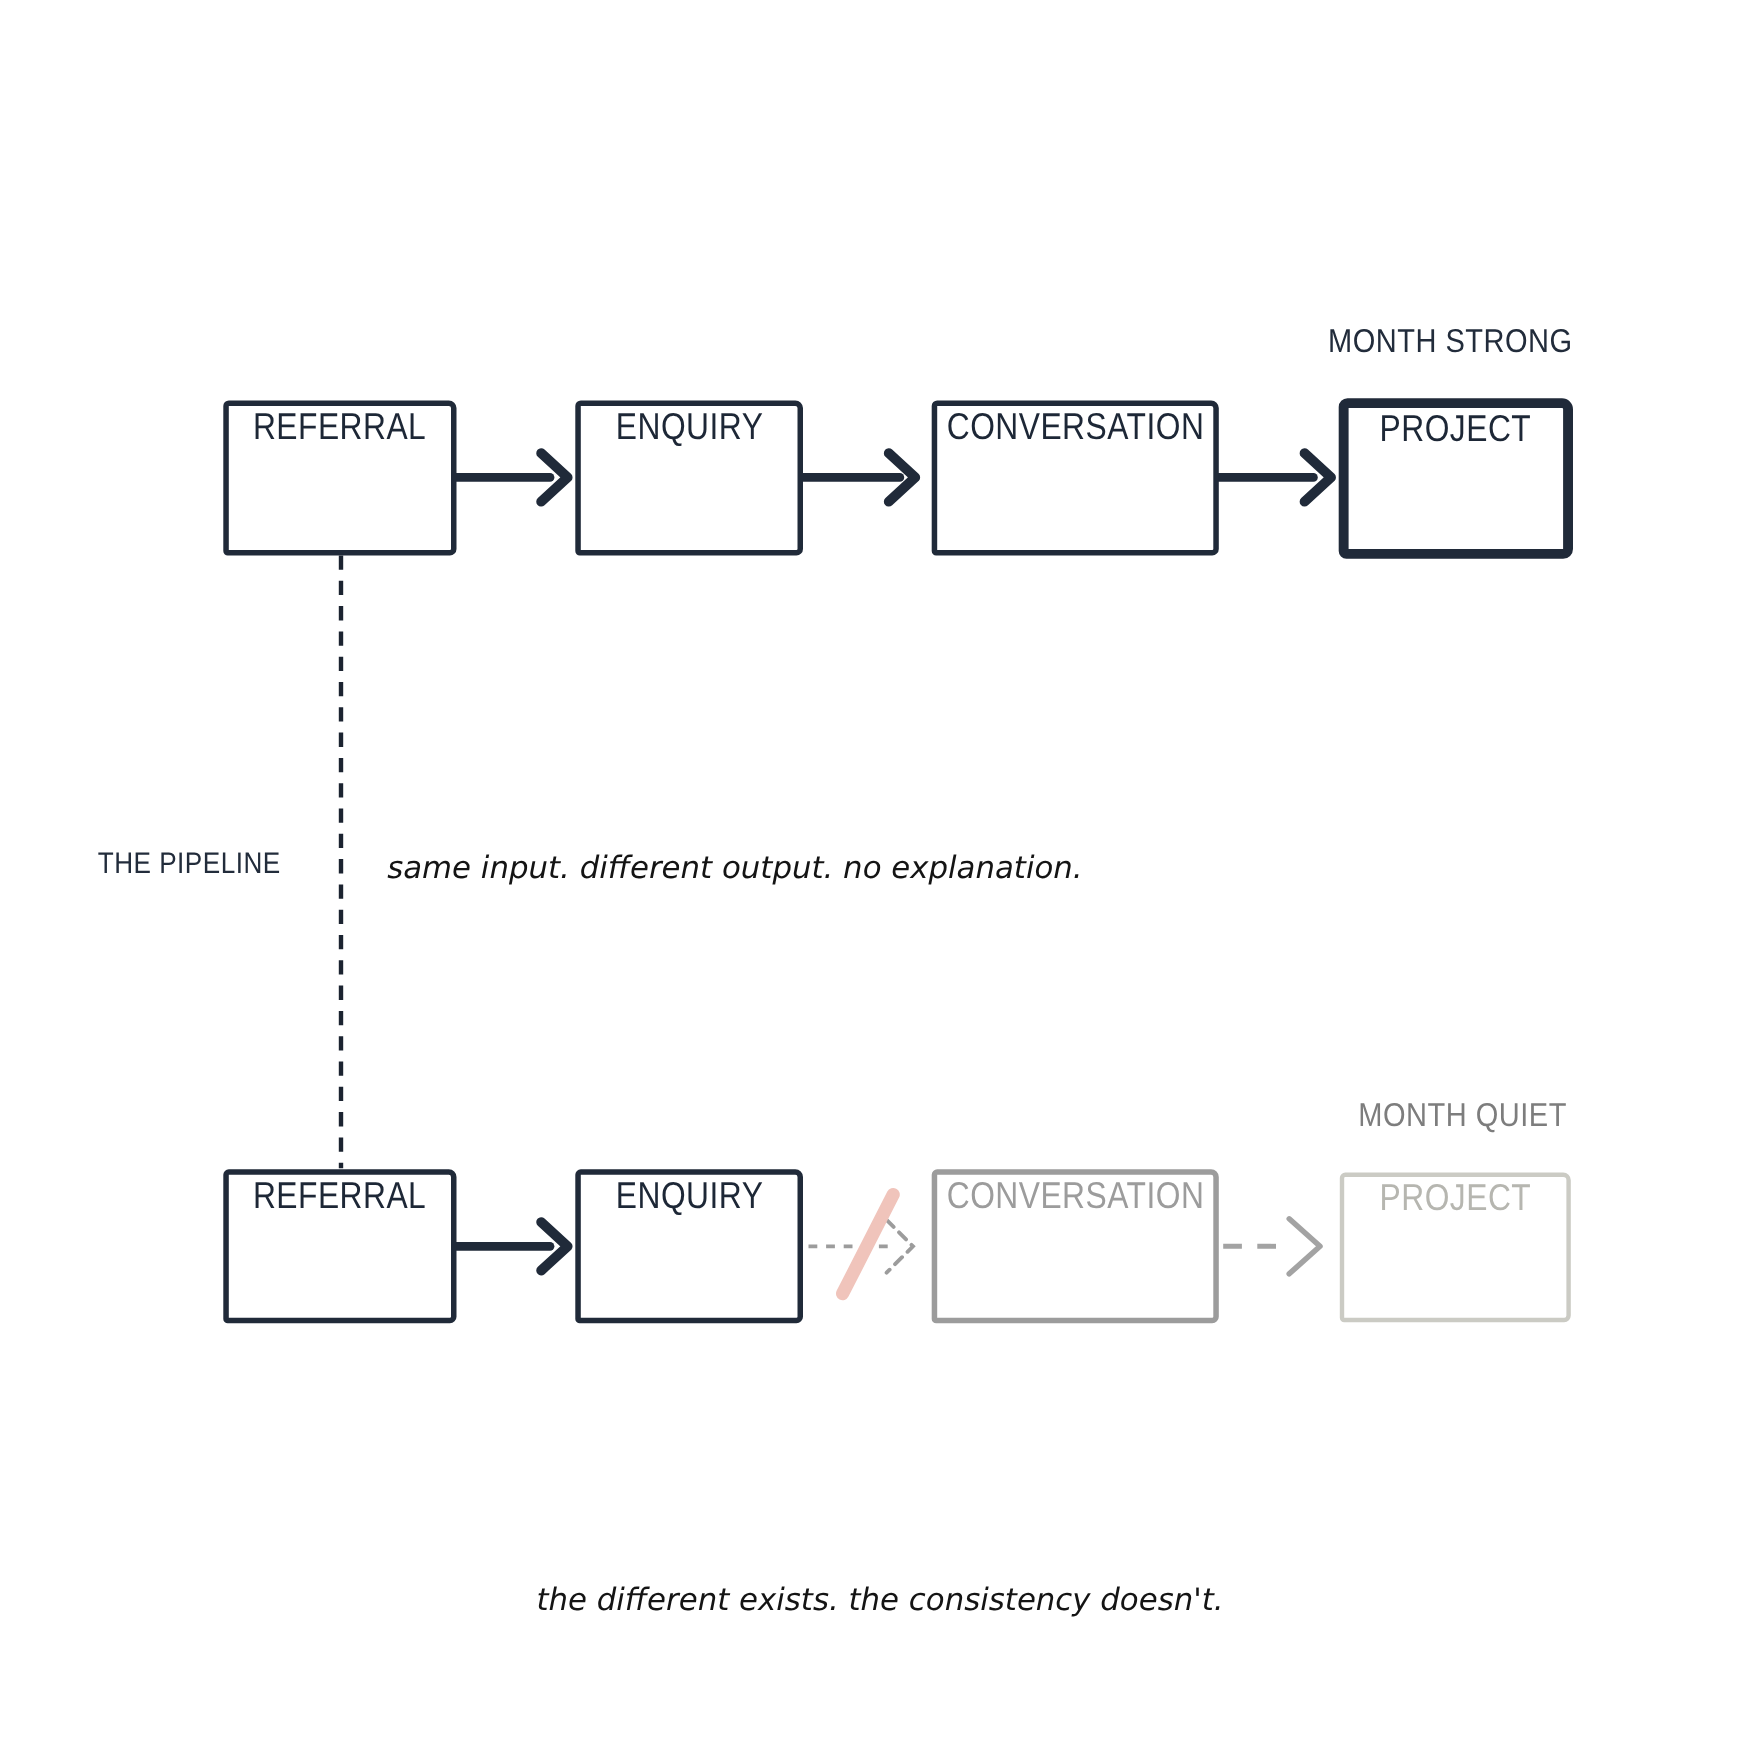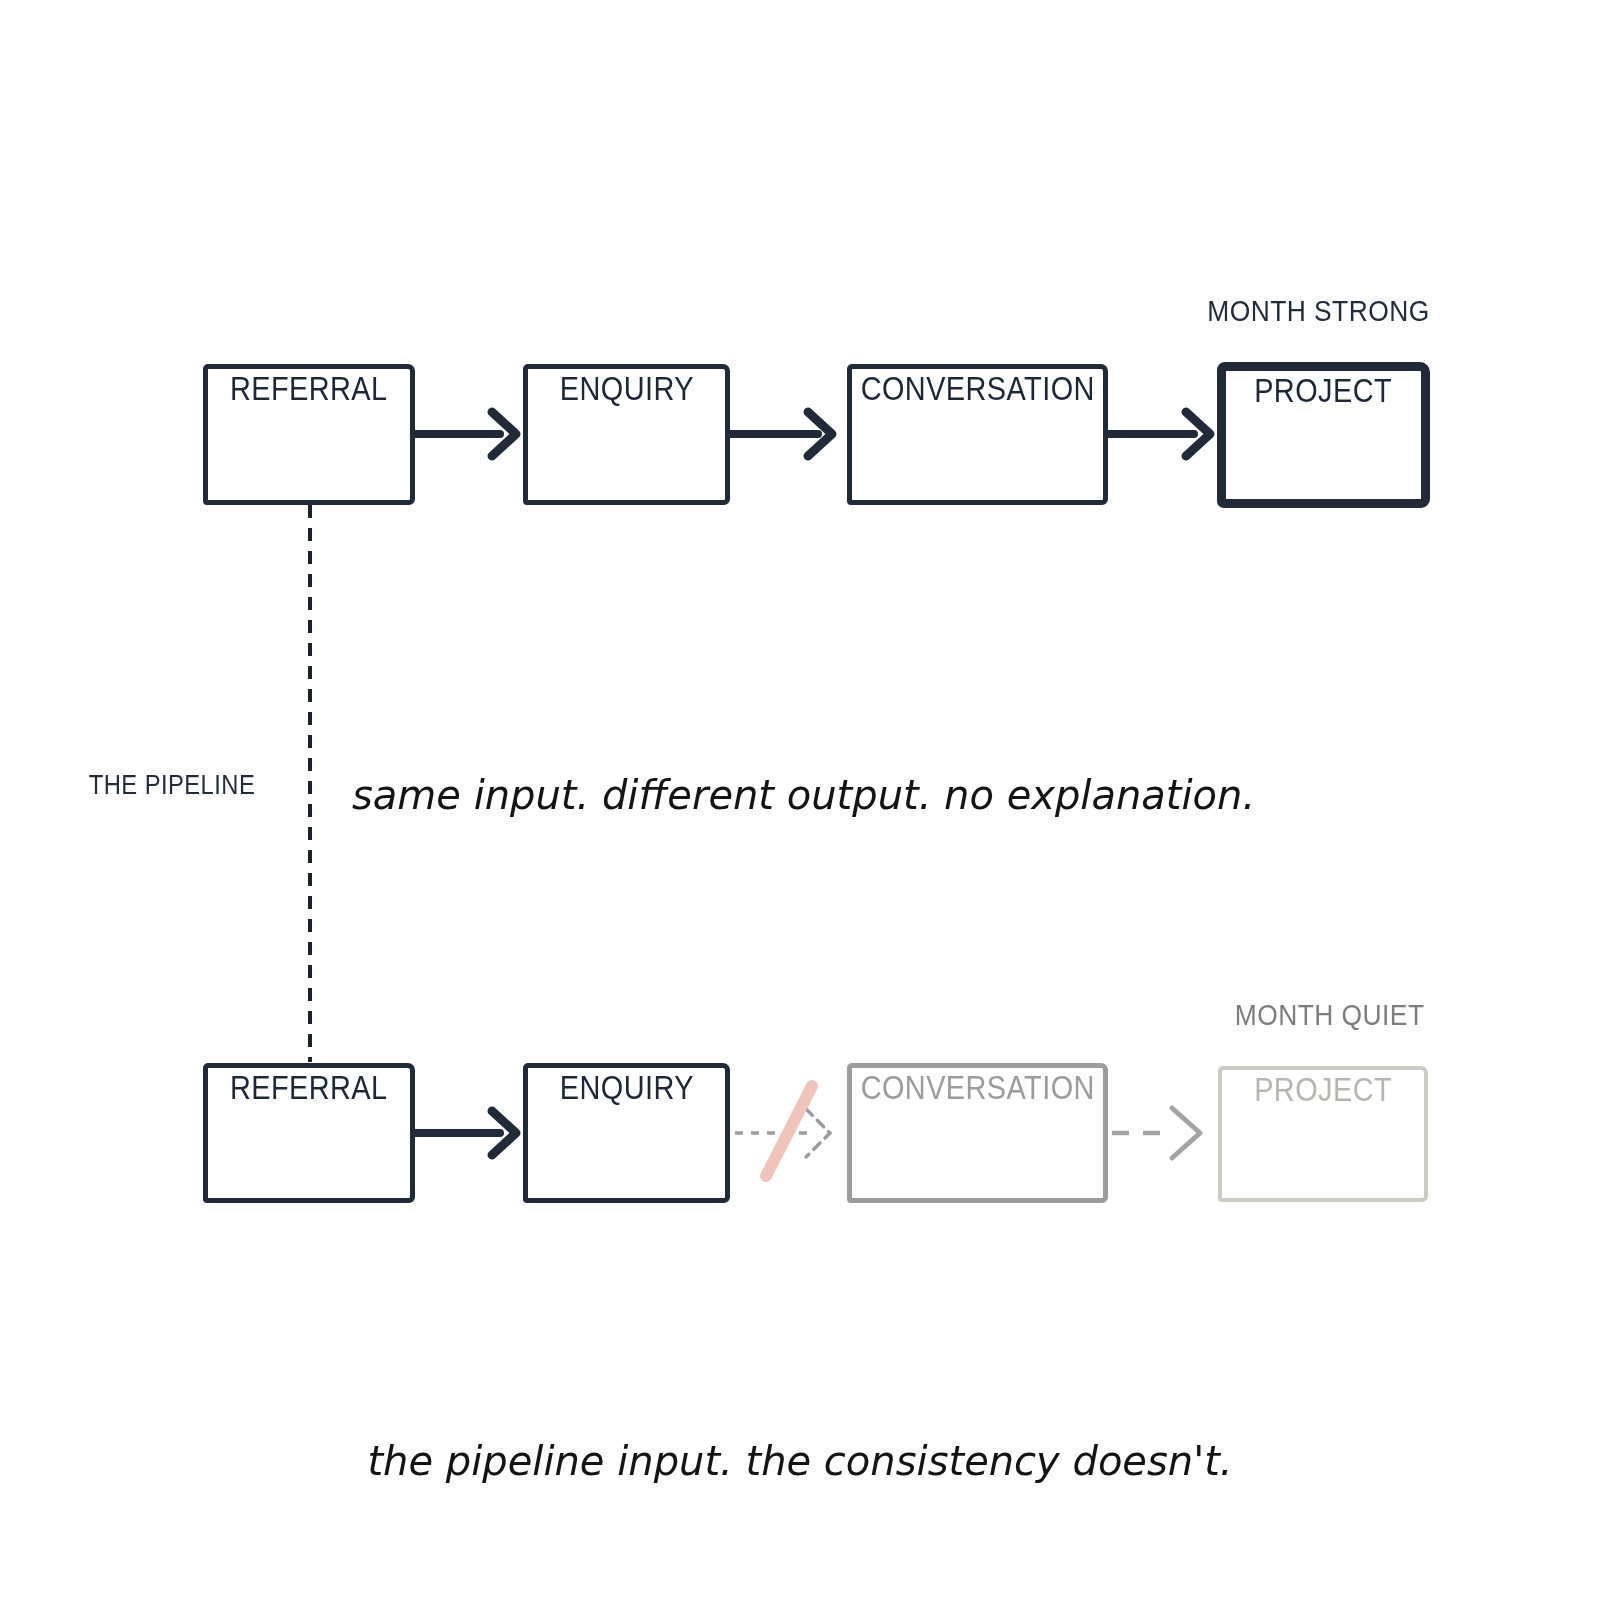--- a/index.html
+++ b/index.html
@@ -72,21 +72,21 @@
     letter-spacing: 0.5px;
     color: #222c3b;
     text-align: center;
     transform: scaleX(0.88);
     white-space: nowrap;
   }
   .caption {
     position: absolute;
     font-family: "DejaVu Sans", sans-serif;
     font-style: italic;
-    font-size: 40px;
+    font-size: 28px;
     color: #141414;
     white-space: nowrap;
   }
   .caption-bottom {
     left: 0;
     width: 1600px;
     text-align: center;
   }
 </style>
 </head>
@@ -144,15 +144,15 @@
   <div class="box ink-box" style="left:523px; top:1063px; width:207px; height:140px;">
     <span class="box-label">ENQUIRY</span>
   </div>
   <div class="box gray-box" style="left:847px; top:1063px; width:261px; height:140px;">
     <span class="box-label gray-label">CONVERSATION</span>
   </div>
   <div class="box faint-box" style="left:1218px; top:1066px; width:210px; height:136px;">
     <span class="box-label faint-label">PROJECT</span>
   </div>
 
-  <div class="caption caption-bottom" style="top:1438px;">the pipeline input. the consistency doesn't.</div>
+  <div class="caption caption-bottom" style="top:1438px;">the different exists. the consistency doesn't.</div>
 
 </div>
 
 </body></html>

